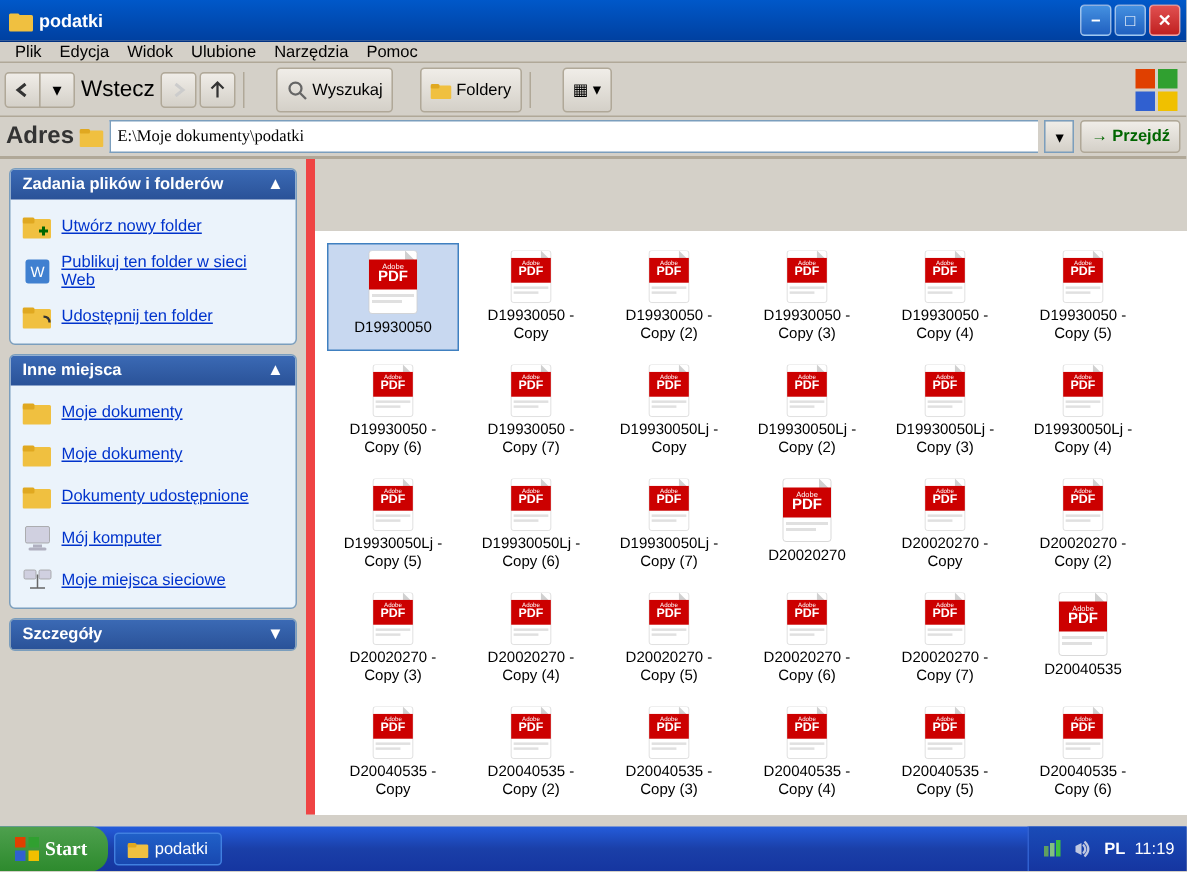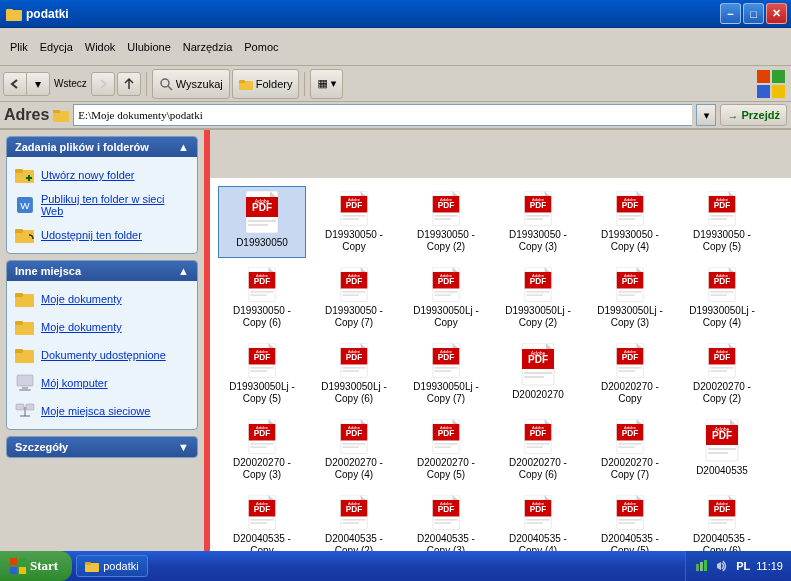--- a/index.html
+++ b/index.html
@@ -39,21 +39,21 @@
       cursor: pointer;
       display: flex;
       align-items: center;
       justify-content: center;
     }
     .title-btn.close { background: linear-gradient(to bottom, #e05050, #c02020); }
 
     
     .menu-bar {
       background: #d4d0c8;
-      height: 38px;
+      height: 14px;
       display: flex;
       align-items: center;
       padding: 0 4px;
       border-bottom: 1px solid #b0a898;
     }
     .menu-item {
       padding: 2px 6px;
       cursor: pointer;
       font-size: 11px;
     }
@@ -72,20 +72,21 @@
       height: 30px;
       padding: 0 6px;
       background: linear-gradient(to bottom, #f0ede8, #d4d0c8);
       border: 1px solid #b0a898;
       border-radius: 3px;
       cursor: pointer;
       display: flex;
       align-items: center;
       gap: 3px;
       font-size: 11px;
+      margin-left: 16px;
     }
     .toolbar-separator { width: 1px; height: 24px; background: #b0a898; margin: 0 3px; }
     .nav-arrow {
       width: 24px;
       height: 24px;
       background: linear-gradient(to bottom, #f0ede8, #d4d0c8);
       border: 1px solid #b0a898;
       border-radius: 3px;
       cursor: pointer;
       display: flex;
@@ -361,21 +362,21 @@
 
 <div class="toolbar">
   <div class="nav-group">
     <div class="nav-arrow">
       <svg width="10" height="10" viewBox="0 0 10 10">
           <path d="M7 1 L2 5 L7 9" stroke="#333" stroke-width="2" fill="none"></path>
         </svg>
     </div>
     <div class="nav-arrow">▾</div>
   </div>
-  <span style="font-size:10px; padding:0 2px;text-align:right;">Wstecz</span>
+  <span style="font-size:15px; padding:0 2px;text-align:right;">Wstecz</span>
   <div class="nav-arrow">
     <svg width="10" height="10" viewBox="0 0 10 10">
         <path d="M3 1 L8 5 L3 9" stroke="#ccc" stroke-width="2" fill="none"></path>
       </svg>
   </div>
   <div class="nav-arrow">
     <svg width="14" height="14" viewBox="0 0 14 14">
         <path d="M7 2 L7 12 M3 6 L7 2 L11 6" stroke="#333" stroke-width="1.5" fill="none"></path>
       </svg>
   </div>

